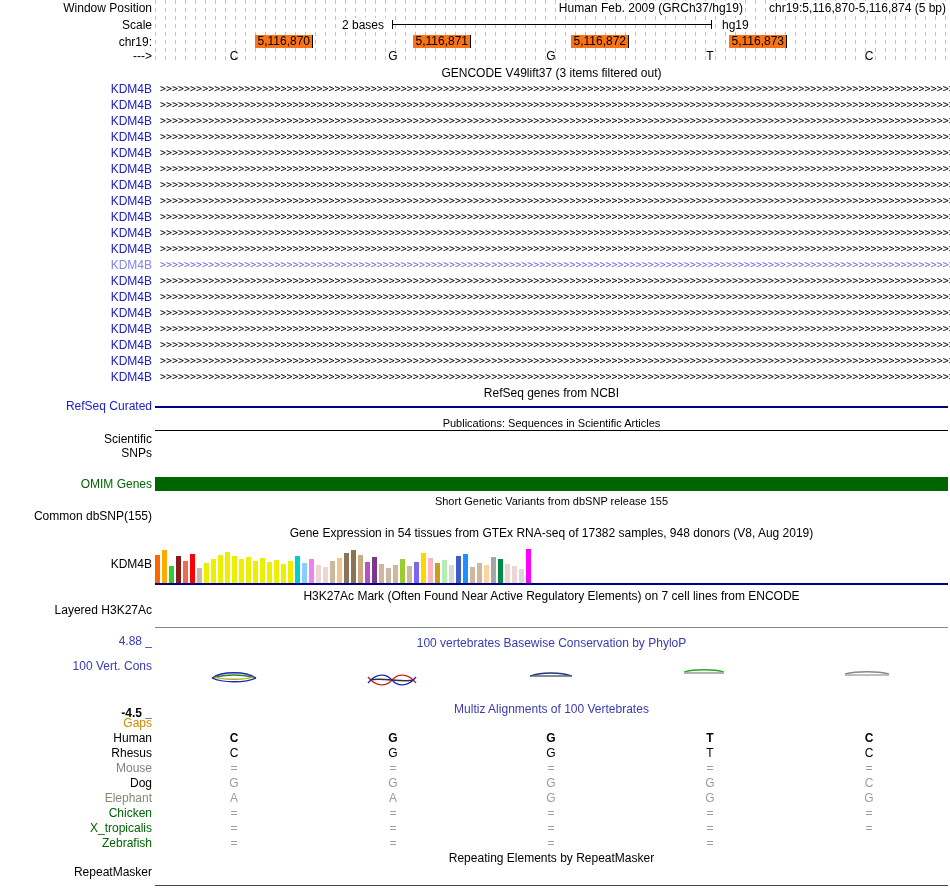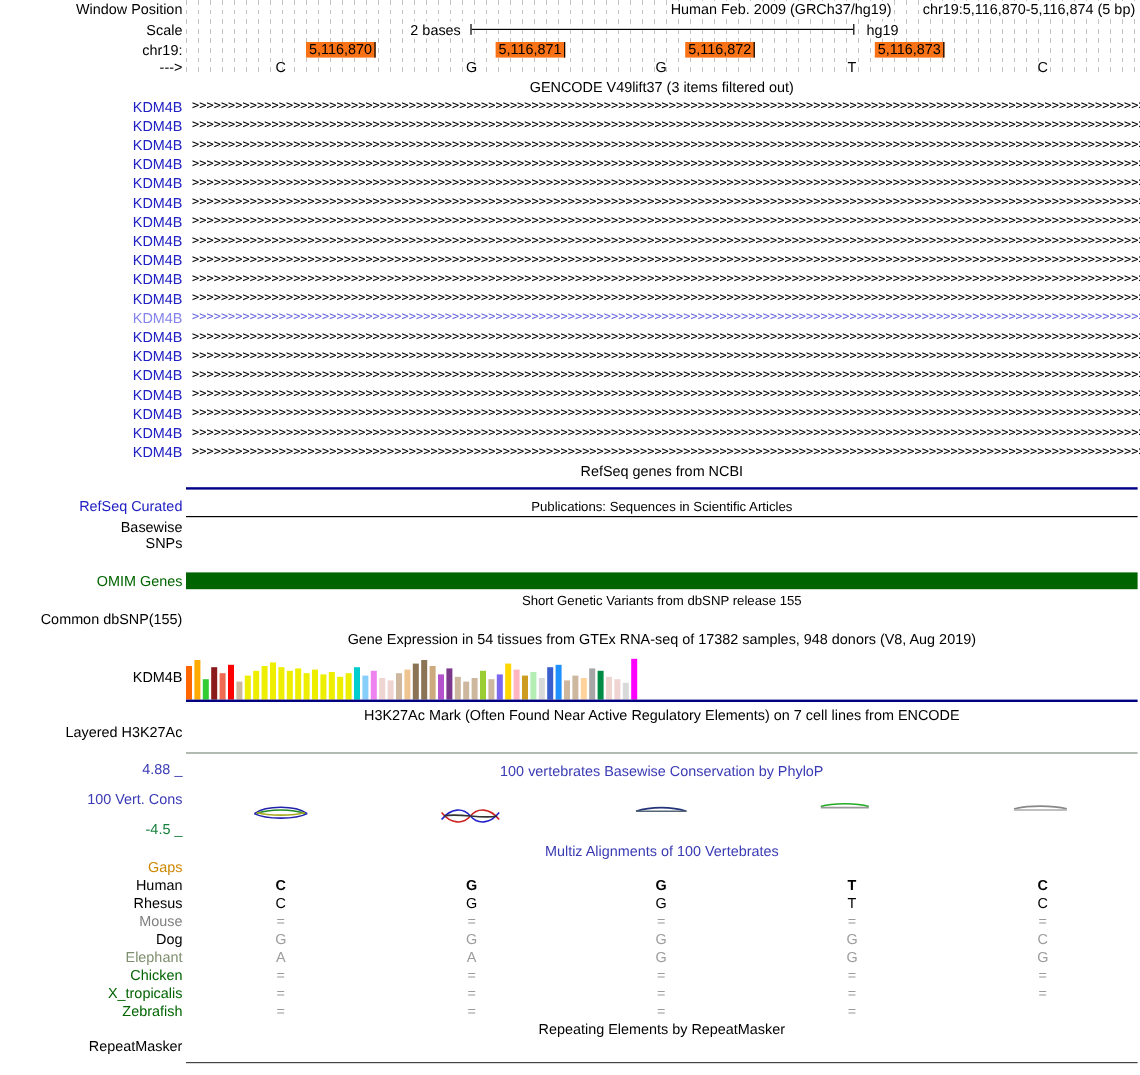--- a/index.html
+++ b/index.html
@@ -37,21 +37,21 @@
   
   .gencode-title { top:66px; }
   .gencode-rows { position:absolute; top:81px; left:0; width:950px; }
   .g-row { height:16px; display:flex; align-items:center; }
   .g-label { width:152px; flex:none; text-align:right; }
   .g-arrows { flex:1; margin-left:8px; overflow:hidden; white-space:nowrap;
     font-family:"DejaVu Sans Mono", monospace; font-size:10px; line-height:16px; }
   
   .refseq-title { top:386px; }
   #refseq-line { top:406px; height:2px; background:#000088; }
-  .refseq-side { top:399px; color:#2020C4;margin-top:16px; }
+  .refseq-side { top:399px; color:#2020C4; }
   .pub-title { top:416px; font-size:11px; }
   #seq-line { top:430px; height:1px; background:#000; }
   .seq-side { top:432px; }
   .snps-side { top:446px; }
   .omim-title { top:463px; color:#006400; }
   #omim-bar { top:477px; height:14px; background:#006400; }
   .omim-side { top:477px; color:#006400; }
   .dbsnp-title { top:494px; font-size:11px; }
   .dbsnp-side { top:509px; }
   .gtex-title { top:526px; }
@@ -60,21 +60,21 @@
   .bar { flex:none; width:5px; display:inline-block; }
   .gtexlbl-side { top:557px; }
   #gtex-baseline { top:583px; height:2px; background:#000080; }
   .h3k-title { top:589px; }
   .h3k-side { top:603px; }
   #h3k-line { top:627px; height:1px; background:#7F8F7F; }
   
   .consmax-side { top:634px; color:#3A3AB4; }
   .cons-title { top:636px; color:#3A3AB4; }
   .vertcons-side { top:659px; color:#3A3AB4; }
-  .consmin-side { top:684px; color:#15803d; }
+  .consmin-side { top:706px; color:#000000;font-weight:bold; }
   .wig { position:absolute; }
   .wig path { fill:none; stroke-width:1.3; }
   #wig1 { left:210px; top:667px; }
   #wig2 { left:366px; top:669px; }
   #wig3 { left:528px; top:670px; }
   #wig4 { left:682px; top:667px; }
   #wig5 { left:843px; top:669px; }
   
   .multiz-title { top:702px; color:#3A3AB4; }
   .sp-rows { position:absolute; top:716px; left:0; width:950px; }
@@ -215,21 +215,21 @@
         <div class="g-arrows" style="color: rgb(0, 0, 0);">&gt;&gt;&gt;&gt;&gt;&gt;&gt;&gt;&gt;&gt;&gt;&gt;&gt;&gt;&gt;&gt;&gt;&gt;&gt;&gt;&gt;&gt;&gt;&gt;&gt;&gt;&gt;&gt;&gt;&gt;&gt;&gt;&gt;&gt;&gt;&gt;&gt;&gt;&gt;&gt;&gt;&gt;&gt;&gt;&gt;&gt;&gt;&gt;&gt;&gt;&gt;&gt;&gt;&gt;&gt;&gt;&gt;&gt;&gt;&gt;&gt;&gt;&gt;&gt;&gt;&gt;&gt;&gt;&gt;&gt;&gt;&gt;&gt;&gt;&gt;&gt;&gt;&gt;&gt;&gt;&gt;&gt;&gt;&gt;&gt;&gt;&gt;&gt;&gt;&gt;&gt;&gt;&gt;&gt;&gt;&gt;&gt;&gt;&gt;&gt;&gt;&gt;&gt;&gt;&gt;&gt;&gt;&gt;&gt;&gt;&gt;&gt;&gt;&gt;&gt;&gt;&gt;&gt;&gt;&gt;&gt;&gt;&gt;&gt;&gt;&gt;&gt;&gt;&gt;&gt;&gt;&gt;&gt;&gt;&gt;&gt;&gt;&gt;&gt;&gt;&gt;&gt;&gt;&gt;&gt;&gt;&gt;&gt;&gt;&gt;&gt;&gt;&gt;&gt;&gt;&gt;&gt;&gt;&gt;&gt;&gt;&gt;&gt;&gt;&gt;&gt;&gt;&gt;&gt;&gt;&gt;&gt;&gt;&gt;&gt;&gt;&gt;&gt;&gt;&gt;&gt;&gt;&gt;&gt;&gt;&gt;&gt;&gt;&gt;&gt;&gt;&gt;&gt;&gt;&gt;&gt;&gt;&gt;&gt;&gt;</div>
       </div>
     </div>
 
   <div class="title refseq-title">RefSeq genes from NCBI</div>
   <div class="side refseq-side">RefSeq Curated</div>
   <div class="hline" id="refseq-line"></div>
 
   <div class="title pub-title">Publications: Sequences in Scientific Articles</div>
   <div class="hline" id="seq-line"></div>
-  <div class="side seq-side">Basewise</div>
+  <div class="side seq-side">Scientific</div>
   <div class="side snps-side">SNPs</div>
 
   <div class="hline" id="omim-bar"></div>
   <div class="side omim-side">OMIM Genes</div>
 
   <div class="title dbsnp-title">Short Genetic Variants from dbSNP release 155</div>
   <div class="side dbsnp-side">Common dbSNP(155)</div>
 
   <div class="title gtex-title">Gene Expression in 54 tissues from GTEx RNA-seq of 17382 samples, 948 donors (V8, Aug 2019)</div>
   <div class="gtex-bars">

